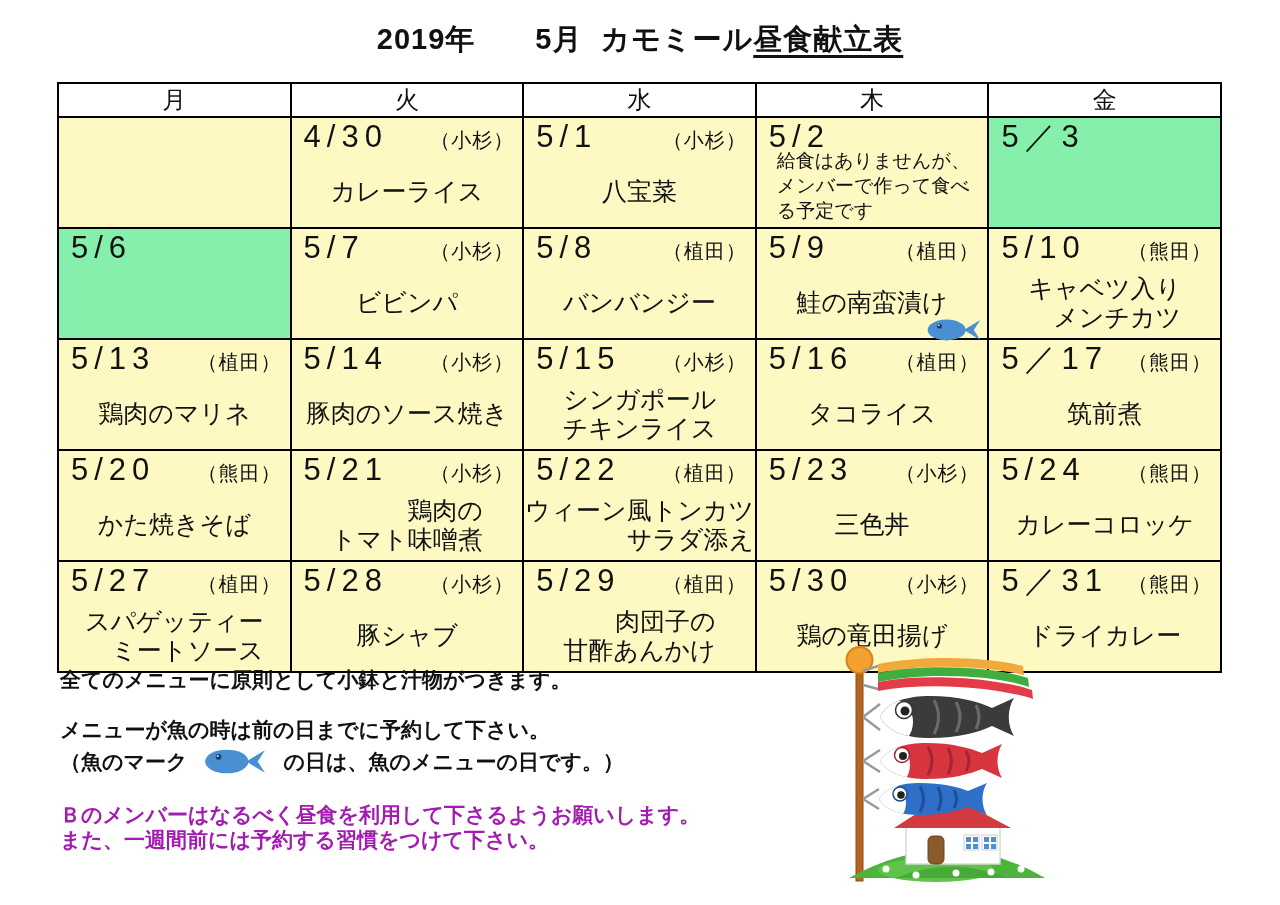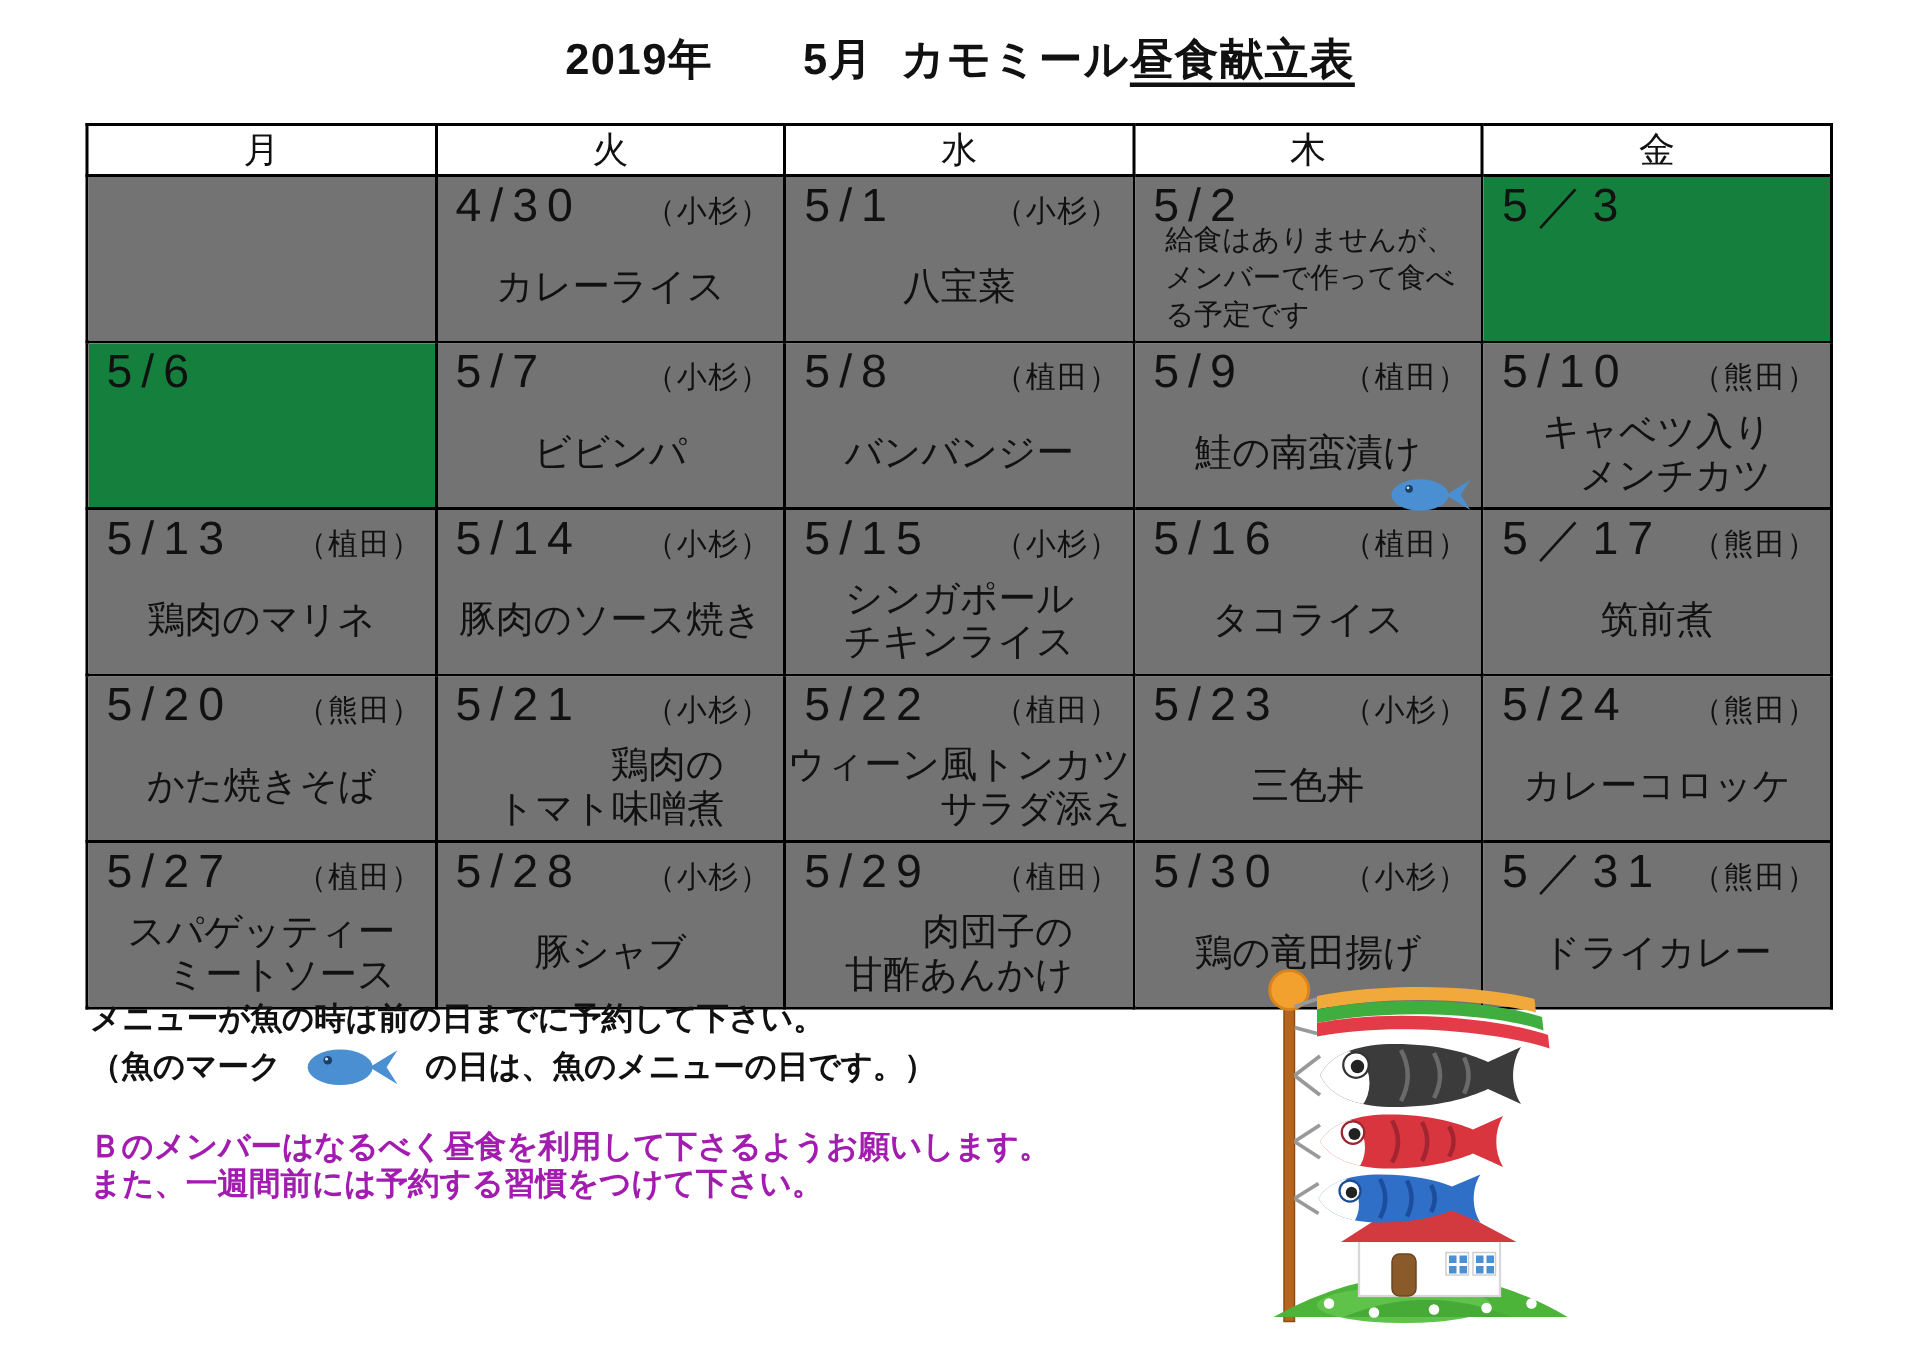--- a/index.html
+++ b/index.html
@@ -18,22 +18,22 @@
   .title .u { text-decoration:underline; text-decoration-thickness:3px; text-underline-offset:6px; }
 
   
   table.cal {
     position:absolute; left:57px; top:82px; width:1165px;
     border-collapse:collapse; table-layout:fixed;
     border:2px solid #000;
   }
   .cal th, .cal td { border:2px solid #000; padding:0; }
   .cal th { height:25px; font-size:24px; font-weight:normal; text-align:center; }
-  .cal td { height:109px; position:relative; vertical-align:top; background:#737373; }
-  .cal td.hl { background:#15803d; }
+  .cal td { height:109px; position:relative; vertical-align:top; background:#fef9c3; }
+  .cal td.hl { background:#86efac; }
 
   .cell-top {
     display:flex; justify-content:space-between; align-items:baseline;
     padding:1px 8px 0 12px;
   }
   .date { font-size:31px; letter-spacing:6px; line-height:36px; white-space:nowrap; }
   .cook { font-size:20px; white-space:nowrap; letter-spacing:1px; }
 
   .cell-menu {
     position:absolute; left:0; right:0; top:40px; bottom:2px;
@@ -267,20 +267,21 @@
               <span class="date">5／31</span>
               <span class="cook">（熊田）</span>
             </div>
             <div class="cell-menu">ドライカレー</div>
           </td>
         </tr>
       </tbody>
   </table>
 
   <div class="notes">
+    <p class="note gap-below">全てのメニューに原則として小鉢と汁物がつきます。</p>
     <p class="note">メニューが魚の時は前の日までに予約して下さい。</p>
     <div class="note note-fish-row">
       <span>（魚のマーク</span>
       <span class="note-fish" id="note-fish-slot"><svg viewBox="0 0 64 32" xmlns="http://www.w3.org/2000/svg">
     <path d="M44,16 L62,5 L55,16 L62,27 Z" fill="#4A8FD1"></path>
     <ellipse cx="25" cy="16" rx="21" ry="11.5" fill="#4A8FD1"></ellipse>
     <circle cx="17" cy="11.5" r="2.8" fill="#1c3f66"></circle>
     <circle cx="16.2" cy="10.7" r="1" fill="#d7e7f8"></circle>
   </svg></span>
       <span>の日は、魚のメニューの日です。）</span>

